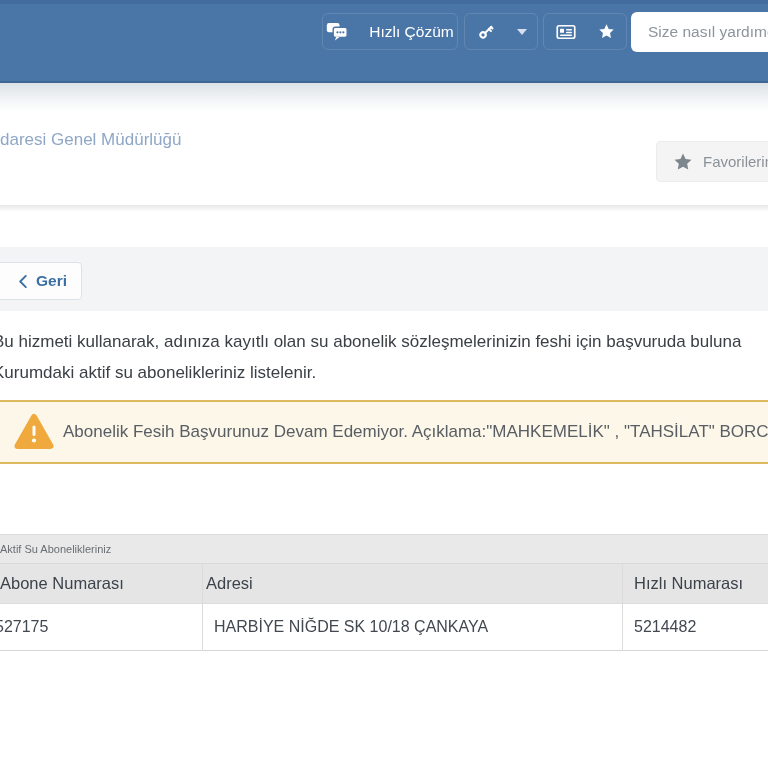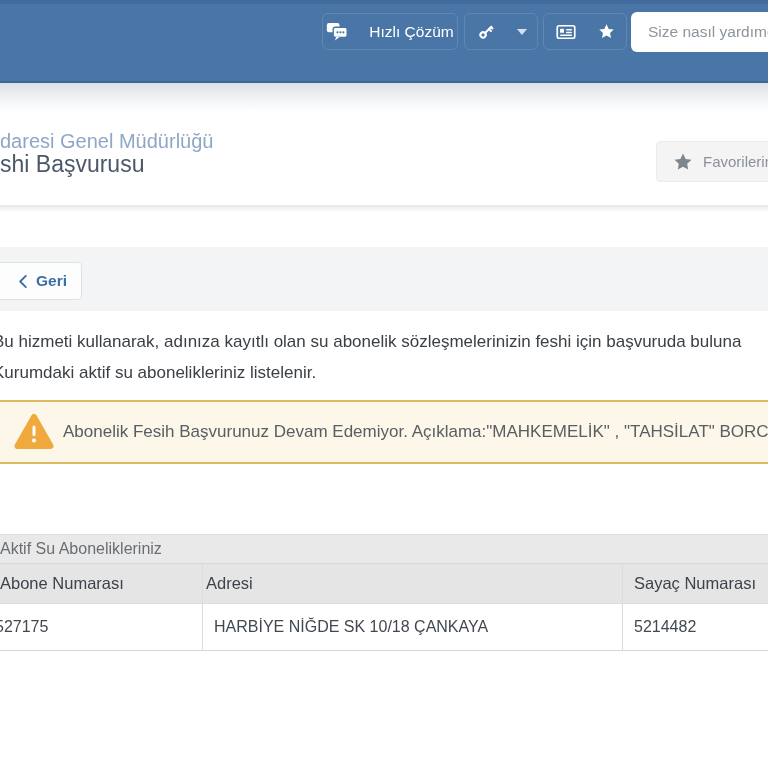--- a/index.html
+++ b/index.html
@@ -20,21 +20,21 @@
              border:none;border-radius:6px;box-sizing:border-box;padding:0 0 0 17px;
              font-size:15.5px;color:#444;outline:none;
              font-family:"Liberation Sans","DejaVu Sans",sans-serif;}
   .searchbox::placeholder{color:#8d949b;opacity:1;}
 
   
   .strip{position:absolute;top:83px;left:0;width:768px;height:28px;
          background:linear-gradient(180deg,#dce2e7 0%,#edf0f2 45%,#ffffff 100%);}
 
   
-  .breadcrumb{position:absolute;top:130px;left:0;font-size:20px;color:#8fa7c6;
+  .breadcrumb{position:absolute;top:130px;left:0;font-size:17px;color:#8fa7c6;
               white-space:nowrap;cursor:pointer;text-decoration:none;}
   .page-title{position:absolute;top:151px;left:0;font-size:23px;color:#4c5869;white-space:nowrap;}
   .fav-btn{position:absolute;top:141px;left:656px;width:150px;height:41px;background:#f4f4f4;
            border:1px solid #ececec;border-radius:4px;box-sizing:border-box;display:flex;
            align-items:center;gap:10px;padding-left:16px;cursor:pointer;}
   .fav-label{font-size:15px;color:#8b9198;white-space:nowrap;}
   .title-shadow{position:absolute;top:205px;left:0;width:768px;height:7px;
                 background:linear-gradient(180deg,#e7e7e7,rgba(255,255,255,0));}
 
   
@@ -51,21 +51,21 @@
   
   .warning{position:absolute;top:400px;left:0;width:768px;height:64px;box-sizing:border-box;
            background:#fcf7e8;border-top:2px solid #dfb95e;border-bottom:2px solid #dfb95e;}
   .warning-icon{position:absolute;top:11px;left:14px;}
   .warning-msg{position:absolute;top:0;left:63px;line-height:60px;font-size:17px;color:#595e64;
                white-space:nowrap;}
 
   
   .tbl-titlebar{position:absolute;top:534px;left:0;width:768px;height:30px;box-sizing:border-box;
                 background:#e9e9e9;border-top:1px solid #dcdcdc;border-bottom:1px solid #d9d9d9;}
-  .tbl-title{position:absolute;left:0;top:0;line-height:28px;font-size:16px;color:#696e73;
+  .tbl-title{position:absolute;left:0;top:0;line-height:28px;font-size:11px;color:#696e73;
              white-space:nowrap;}
   .tbl-head{position:absolute;top:564px;left:0;width:768px;height:40px;box-sizing:border-box;
             background:#e5e5e5;border-bottom:1px solid #dcdcdc;}
   .tbl-row{position:absolute;top:604px;left:0;width:768px;height:47px;box-sizing:border-box;
            background:#ffffff;border-bottom:1px solid #d6d6d6;}
   .cell{position:absolute;top:0;white-space:nowrap;}
   .tbl-head .cell{line-height:39px;font-size:16.5px;color:#3d434b;font-weight:500;}
   .tbl-row .cell{line-height:46px;font-size:16px;color:#424850;}
   .col-divider{position:absolute;top:564px;width:1px;height:87px;background:#dcdcdc;}
 </style>
@@ -120,21 +120,20 @@
         </svg>
       </span>
     </div>
 
     <input class="searchbox" type="text" placeholder="Size nasıl yardımcı olabiliriz?" style="">
   </div>
 
   <div class="strip"></div>
 
   <a class="breadcrumb">daresi Genel Müdürlüğü</a>
-  <div class="page-title">shi Başvurusu</div>
 
   <div class="fav-btn">
     <span style="display:flex;">
       <svg width="20" height="20" viewBox="0 0 24 24">
         <path d="M12 1.8l3.1 6.5 7.1.9-5.2 4.9 1.3 7-6.3-3.5-6.3 3.5 1.3-7L1.8 9.2l7.1-.9z" fill="#7d858d"></path>
       </svg>
     </span>
     <span class="fav-label">Favorilerime</span>
   </div>
 
@@ -166,21 +165,21 @@
     <div class="warning-msg">Abonelik Fesih Başvurunuz Devam Edemiyor. Açıklama:"MAHKEMELİK" , "TAHSİLAT" BORCU</div>
   </div>
 
   <div class="tbl-titlebar">
     <div class="tbl-title">Aktif Su Abonelikleriniz</div>
   </div>
 
   <div class="tbl-head">
     <div class="cell" style="left:0;">Abone Numarası</div>
     <div class="cell" style="left:206px;">Adresi</div>
-    <div class="cell" style="left:634px;">Sayaç Numarası</div>
+    <div class="cell" style="left:634px;">Hızlı Numarası</div>
   </div>
 
   <div class="tbl-row">
     <div class="cell" style="left:-5px;">527175</div>
     <div class="cell" style="left:214px;">HARBİYE NİĞDE SK 10/18 ÇANKAYA</div>
     <div class="cell" style="left:634px;">5214482</div>
   </div>
 
   <div class="col-divider" style="left:202px;"></div>
   <div class="col-divider" style="left:622px;"></div>

